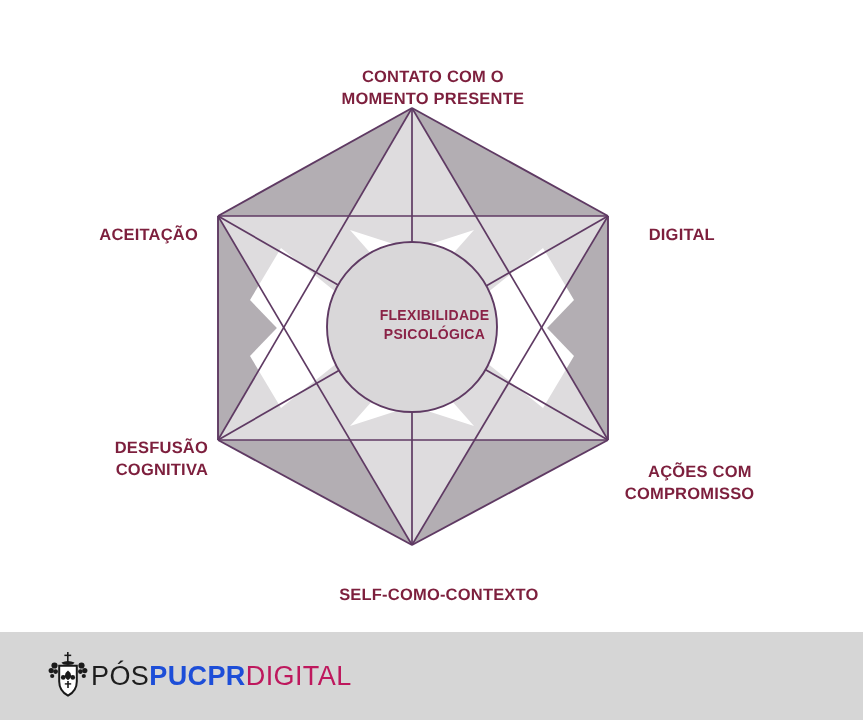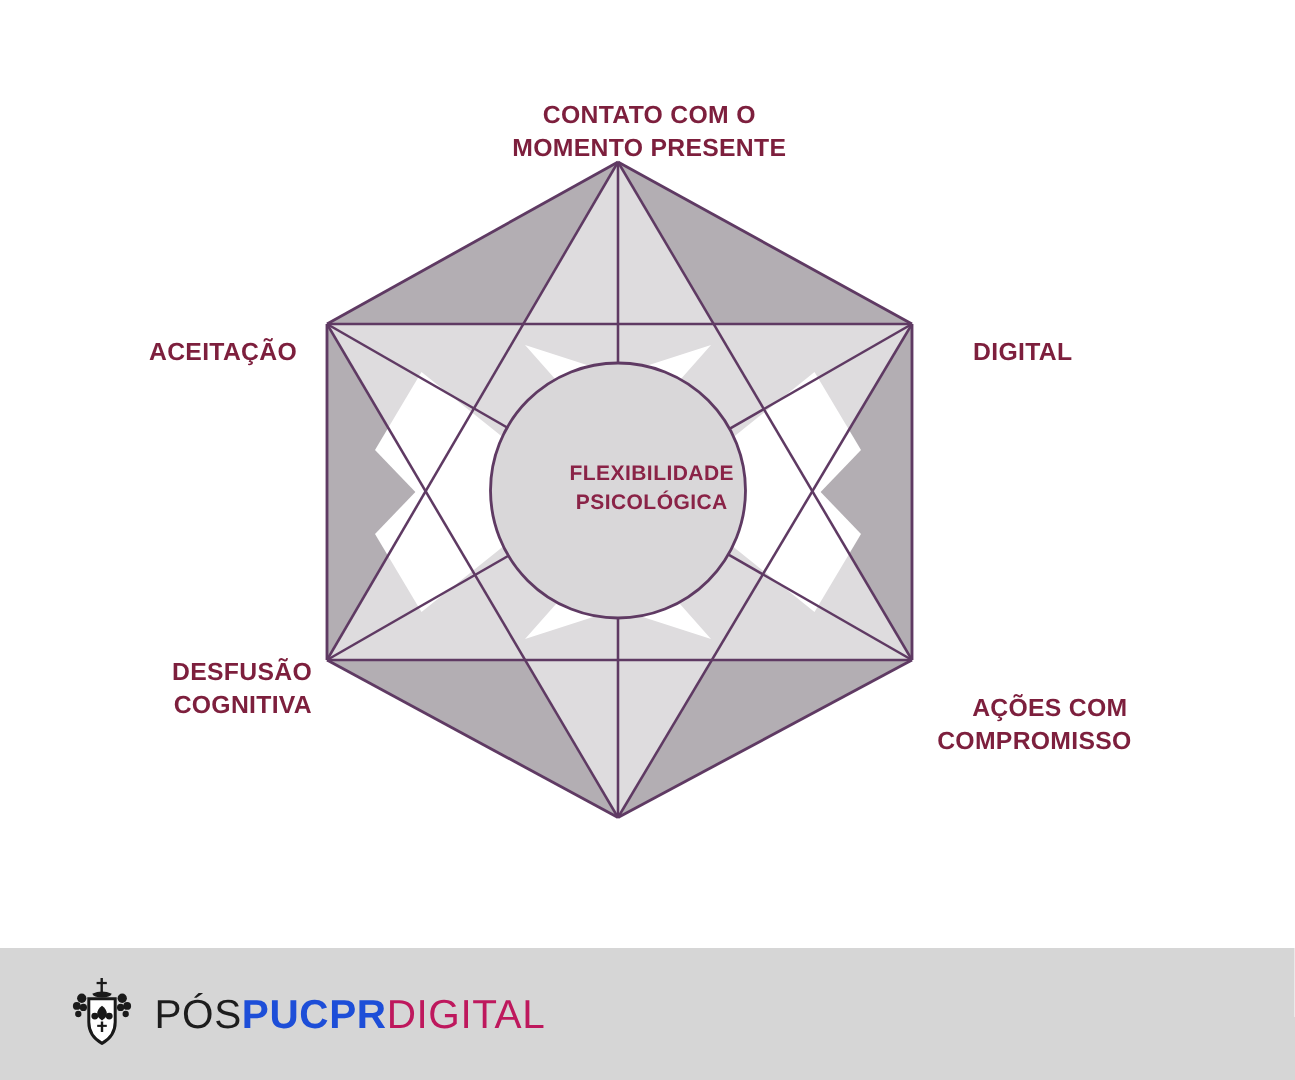--- a/index.html
+++ b/index.html
@@ -130,21 +130,21 @@
     height: 88px;
     background: #d6d6d6;
     display: flex;
     align-items: center;
   }
 
   #footer-logo {
     display: flex;
     align-items: center;
     margin-left: 46px;
-    gap: 13px;
+    gap: 1px;
   }
 
   #crest {
     width: 44px;
     height: 50px;
     flex: 0 0 auto;
   }
 
   #wordmark {
     font-family: "Liberation Sans", sans-serif;
@@ -240,20 +240,23 @@
     </div>
 
     <div class="vertex-label" id="label-lower-left">
       <span>DESFUSÃO</span><br><span>COGNITIVA</span>
     </div>
 
     <div class="vertex-label" id="label-lower-right">
       <span>AÇÕES COM</span><br><span> COMPROMISSO</span>
     </div>
 
+    <div class="vertex-label" id="label-bottom">
+      <span class="lbl-inner">SELF-COMO-CONTEXTO</span>
+    </div>
 
     <div class="center-label">
       <span class="lbl-inner"><span>FLEXIBILIDADE</span><br><span>PSICOLÓGICA</span></span>
     </div>
 
   </div>
 
   <div id="footer">
     <div id="footer-logo">
 

